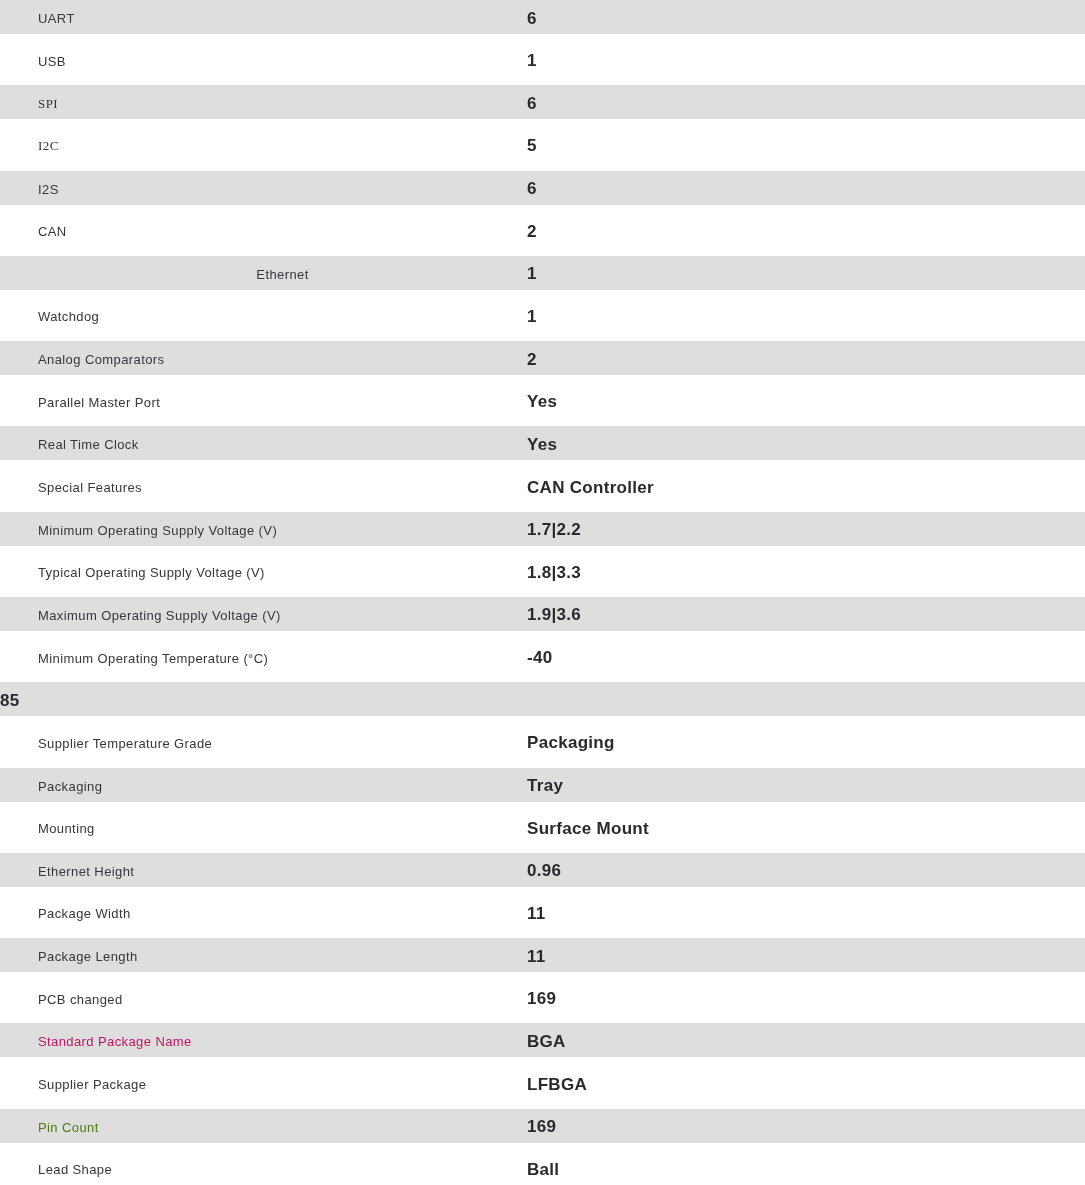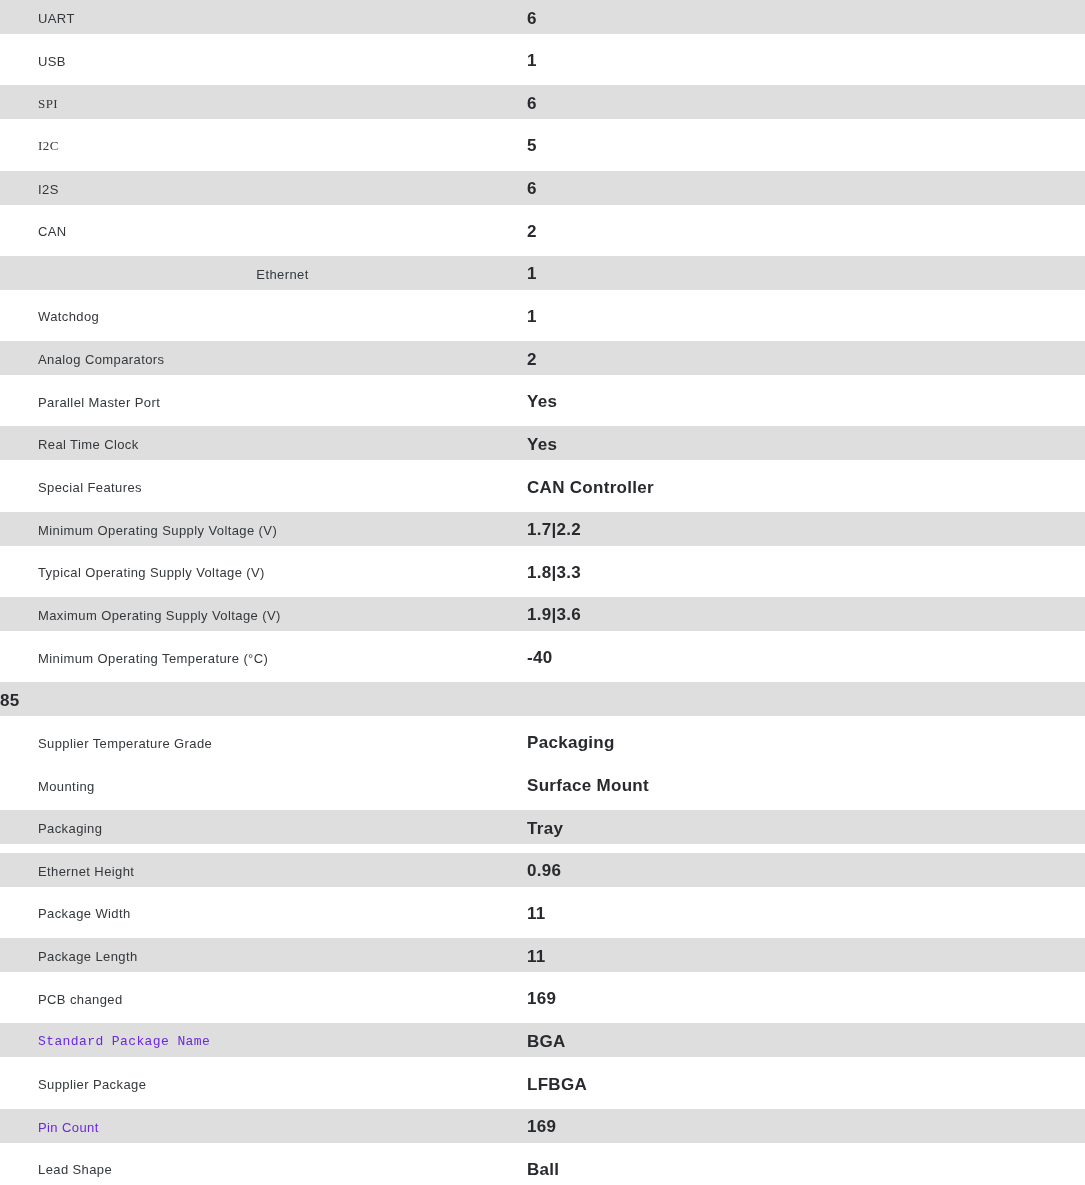--- a/index.html
+++ b/index.html
@@ -117,53 +117,53 @@
       <span class="spec-label" style="color: rgb(52, 56, 60);">Minimum Operating Temperature (°C)</span>
       <span class="spec-value" style="color: rgb(40, 42, 46);">-40</span>
     </div>
     <div class="spec-row alt">
       <span class="spec-value" style="color: rgb(40, 42, 46);">85</span>
     </div>
     <div class="spec-row">
       <span class="spec-label" style="color: rgb(52, 56, 60);">Supplier Temperature Grade</span>
       <span class="spec-value" style="color: rgb(40, 42, 46);">Packaging</span>
     </div>
+    <div class="spec-row alt">
+      <span class="spec-label" style="color: rgb(52, 56, 60);">Packaging</span>
+      <span class="spec-value" style="color: rgb(40, 42, 46);">Tray</span>
+    </div>
     <div class="spec-row">
       <span class="spec-label" style="color: rgb(52, 56, 60);">Mounting</span>
       <span class="spec-value" style="color: rgb(40, 42, 46);">Surface Mount</span>
-    </div>
-    <div class="spec-row alt">
-      <span class="spec-label" style="color: rgb(52, 56, 60);">Packaging</span>
-      <span class="spec-value" style="color: rgb(40, 42, 46);">Tray</span>
     </div>
     <div class="spec-row alt">
       <span class="spec-label" style="color: rgb(52, 56, 60);">Ethernet Height</span>
       <span class="spec-value" style="color: rgb(40, 42, 46);">0.96</span>
     </div>
     <div class="spec-row">
       <span class="spec-label" style="color: rgb(52, 56, 60);">Package Width</span>
       <span class="spec-value" style="color: rgb(40, 42, 46);">11</span>
     </div>
     <div class="spec-row alt">
       <span class="spec-label" style="color: rgb(52, 56, 60);">Package Length</span>
       <span class="spec-value" style="color: rgb(40, 42, 46);">11</span>
     </div>
     <div class="spec-row">
       <span class="spec-label" style="color: rgb(52, 56, 60);">PCB changed</span>
       <span class="spec-value" style="color: rgb(40, 42, 46);">169</span>
     </div>
     <div class="spec-row alt">
-      <span class="spec-label" style="color: #6d28d9; font-family: Liberation Mono, monospace;">Standard Package Name</span>
+      <span class="spec-label" style="color: #be185d;">Standard Package Name</span>
       <span class="spec-value" style="color: rgb(40, 42, 46);">BGA</span>
     </div>
     <div class="spec-row">
       <span class="spec-label" style="color: rgb(52, 56, 60);">Supplier Package</span>
       <span class="spec-value" style="color: rgb(40, 42, 46);">LFBGA</span>
     </div>
     <div class="spec-row alt">
-      <span class="spec-label" style="color: #6d28d9;">Pin Count</span>
+      <span class="spec-label" style="color: #4d7c0f;">Pin Count</span>
       <span class="spec-value" style="color: rgb(40, 42, 46);">169</span>
     </div>
     <div class="spec-row">
       <span class="spec-label" style="color: rgb(52, 56, 60);">Lead Shape</span>
       <span class="spec-value" style="color: rgb(40, 42, 46);">Ball</span>
     </div>
   </div>
 
 </body></html>

